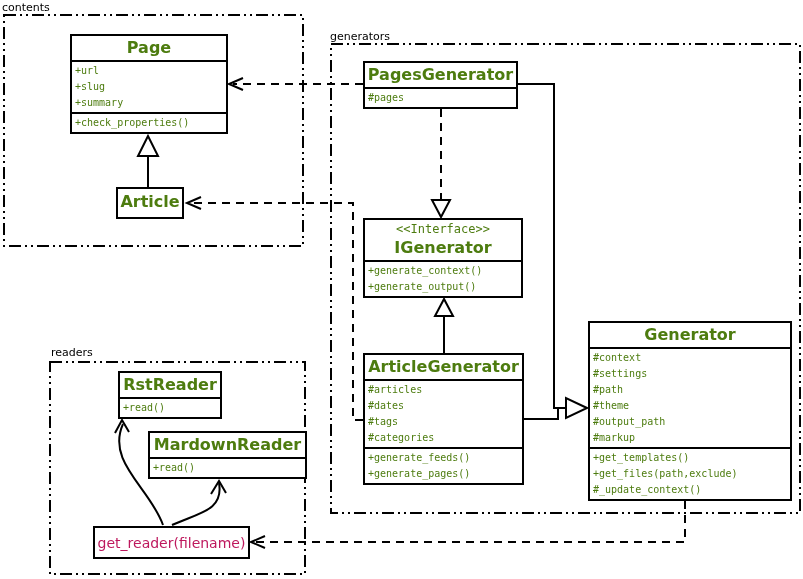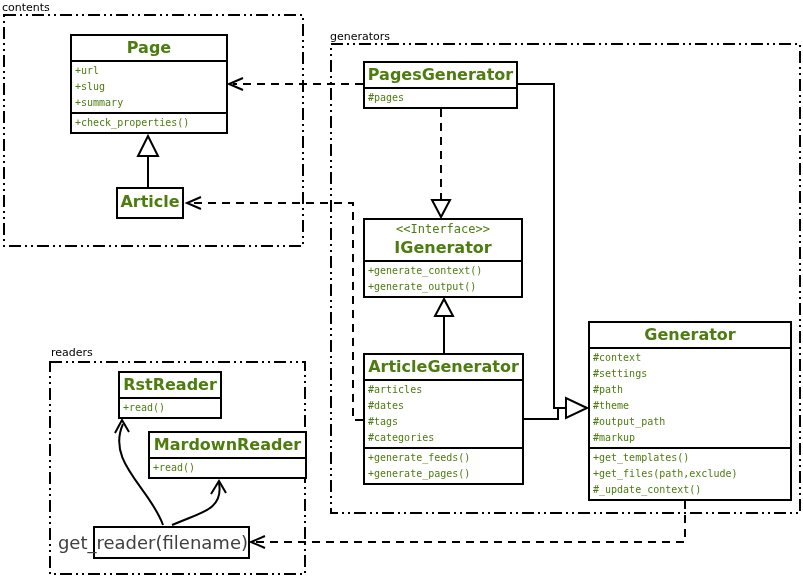--- a/index.html
+++ b/index.html
@@ -27,22 +27,22 @@
   }
   .uml-iname{font-weight:bold;font-size:16px;line-height:21px;white-space:nowrap;}
   .uml-section{
     border-top:2px solid #000;padding:1px 3px;
     font-family:"DejaVu Sans Mono","Liberation Mono",monospace;
     font-size:10px;
   }
   .uml-line{line-height:16px;white-space:nowrap;}
   .plain-box{
     position:absolute;z-index:2;background:#fff;border:2px solid #000;
-    box-sizing:border-box;display:flex;align-items:center;justify-content:flex-end;
-    font-size:18px;color:#404040;white-space:nowrap;
+    box-sizing:border-box;display:flex;align-items:center;justify-content:center;
+    font-size:14px;color:#be185d;white-space:nowrap;
   }
 </style>
 </head>
 <body>
 
 <div id="canvas">
 
   <svg id="wires" viewBox="0 0 803 579" xmlns="http://www.w3.org/2000/svg">
     
     <rect x="4" y="15" width="299" height="231" fill="none" stroke="#000" stroke-width="2" stroke-dasharray="12 4 2 4 2 4"></rect>

